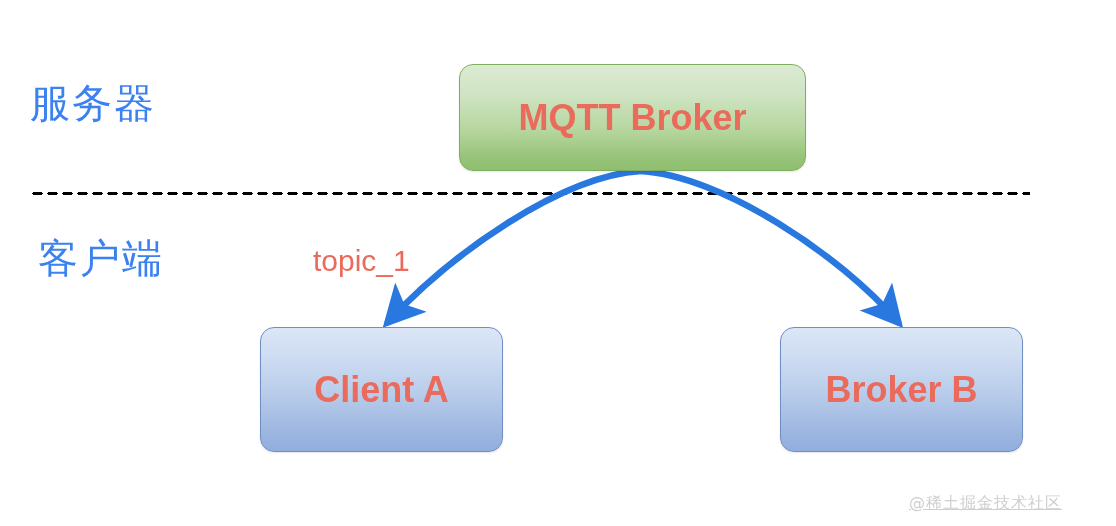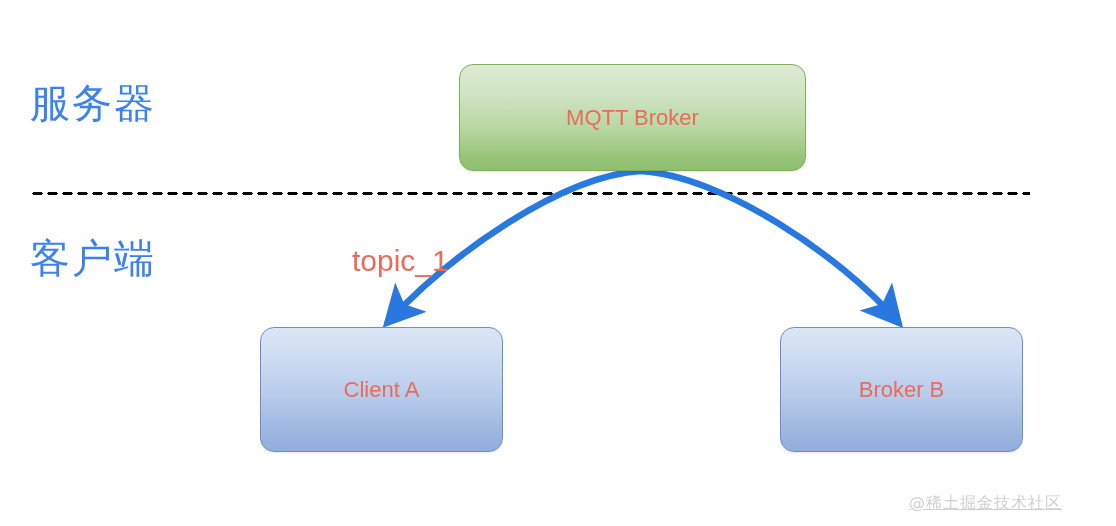--- a/index.html
+++ b/index.html
@@ -23,21 +23,21 @@
     position: absolute;
     color: #3b82f0;
     font-size: 40px;
     line-height: 1;
     letter-spacing: 2px;
     white-space: nowrap;
     font-family: "DejaVu Sans", "Liberation Sans", sans-serif;
     font-weight: 400;
   }
   #zone-server-label { left: 30px; top: 83px; }
-  #zone-client-label { left: 30px; top: 238px; }
+  #zone-client-label { left: 38px; top: 238px; }
 
   
   #divider {
     position: absolute;
     left: 30px;
     top: 191px;
     width: 1000px;
     height: 5px;
     background-image: radial-gradient(#000 48%, rgba(0,0,0,0) 52%);
     background-size: 15px 5px;
@@ -49,25 +49,25 @@
   .node {
     position: absolute;
     border-radius: 14px;
     display: flex;
     align-items: center;
     justify-content: center;
     box-sizing: border-box;
   }
   .node-label {
     color: #ea6b5c;
-    font-size: 22px;
+    font-size: 36px;
     line-height: 1;
     white-space: nowrap;
     font-family: "Liberation Sans", "DejaVu Sans", sans-serif;
-    font-weight: 400;
+    font-weight: 700;
   }
 
   #node-broker {
     left: 459px;
     top: 64px;
     width: 347px;
     height: 107px;
     border: 1.5px solid #7faf5c;
     background: linear-gradient(to bottom, #dcebd3 0%, #cfe4c3 28%, #b6d69f 62%, #97c478 88%, #8fbf70 100%);
     box-shadow: 0 1px 2px rgba(0,0,0,0.10);
@@ -94,21 +94,20 @@
   }
 
   
   .topic-label {
     position: absolute;
     color: #ea6b5c;
     font-size: 30px;
     line-height: 1;
     white-space: nowrap;
     font-family: "Liberation Sans", "DejaVu Sans", sans-serif;
-    margin-left: 39px;
   }
   #topic-1-label { left: 313px; top: 246px; }
   #topic-2-label { left: 868px; top: 246px; }
 
   
   #arrow-layer {
     position: absolute;
     left: 0;
     top: 0;
     width: 1116px;

